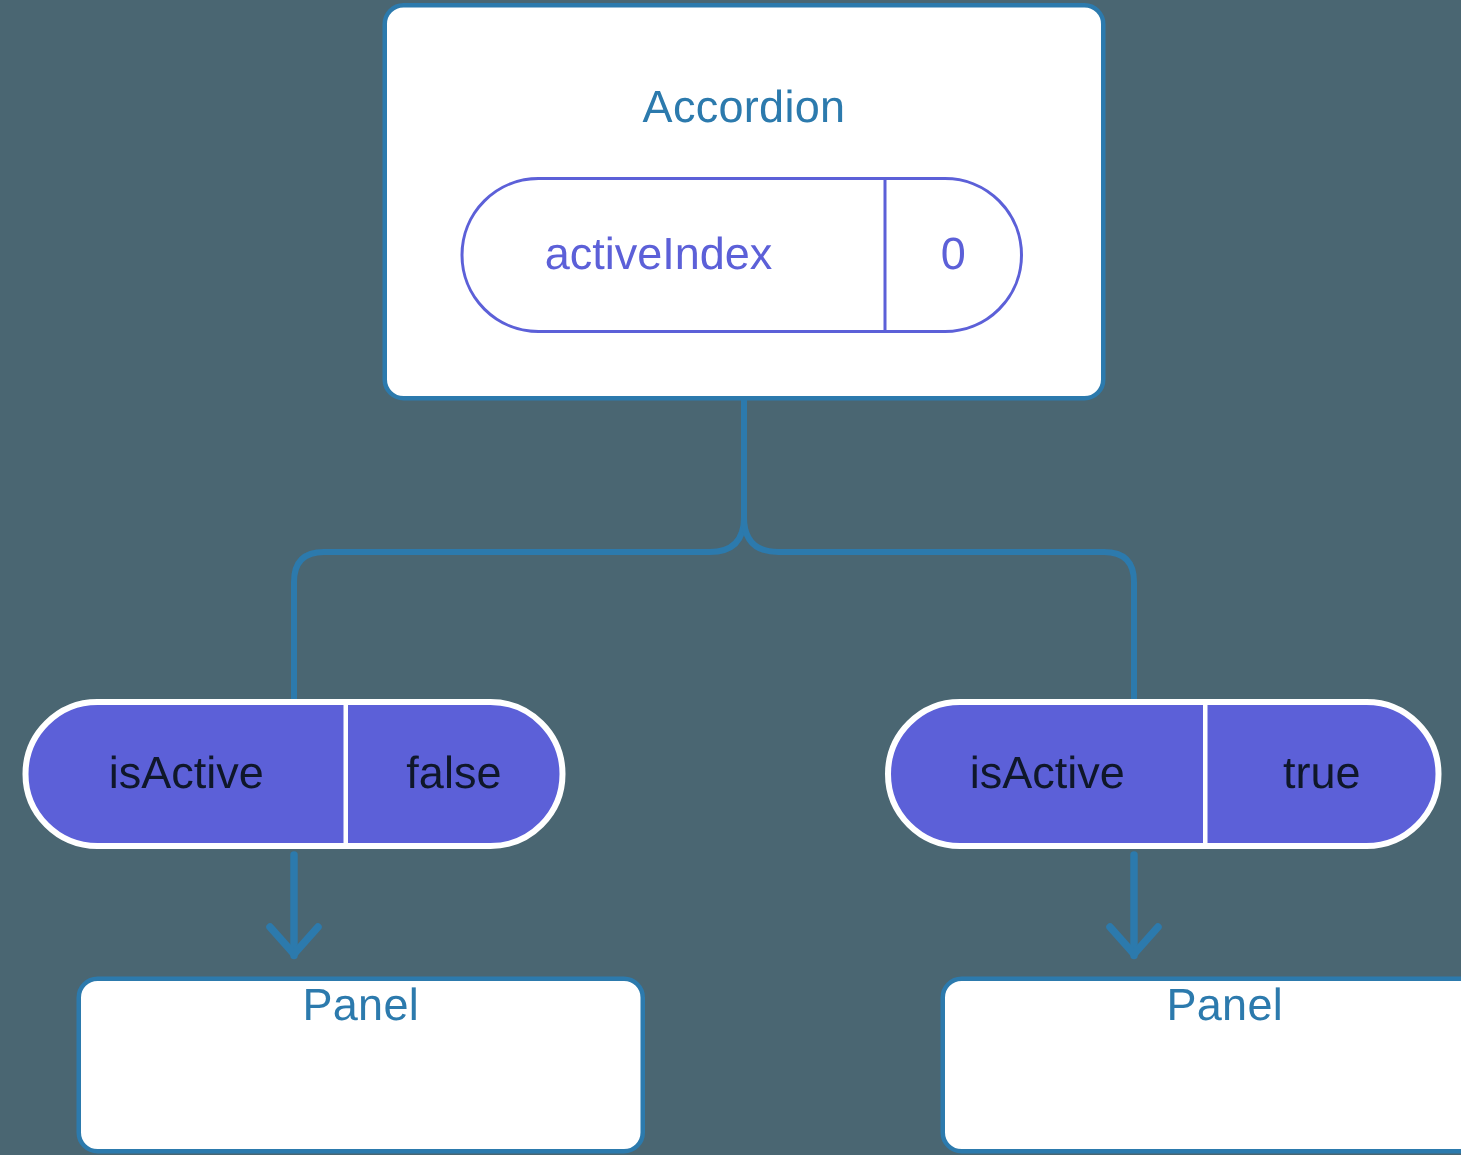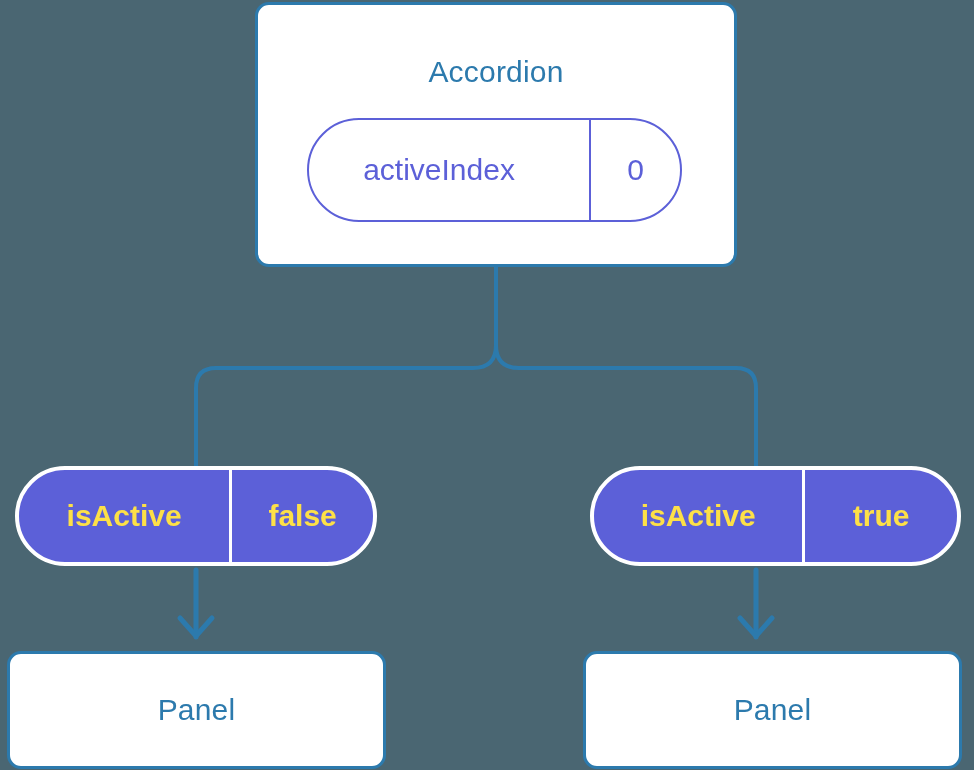--- a/index.html
+++ b/index.html
@@ -57,21 +57,22 @@
     width: 482px;
     height: 265px;
     justify-content: flex-start;
     padding-top: 50px;
   }
 
   
   .panel-box {
     width: 379px;
     height: 118px;
-    justify-content: center;
+    justify-content: flex-start;
+    margin-left: 44px;
   }
   #panel-box-left  { left: 7px;   top: 651px; }
   #panel-box-right { left: 583px; top: 651px; }
 
   
   .pill {
     position: absolute;
     z-index: 2;
     display: flex;
     align-items: stretch;
@@ -110,22 +111,21 @@
   #pill-active-index .pill-key { width: 283px; padding-right: 20px; }
   #pill-active-index .pill-val { width: 92px; }
 
   
   .pill-filled {
     background: #5c60d8;
     border: 4px solid #ffffff;
   }
   .pill-filled .pill-key,
   .pill-filled .pill-val {
-    color: #fde047;
-    font-weight: bold;
+    color: #0f172a;
   }
   .pill-filled .pill-val {
     border-left: 3px solid #ffffff;
   }
   #pill-is-active-left {
     left: 15px;
     top: 466px;
     width: 362px;
     height: 100px;
   }

